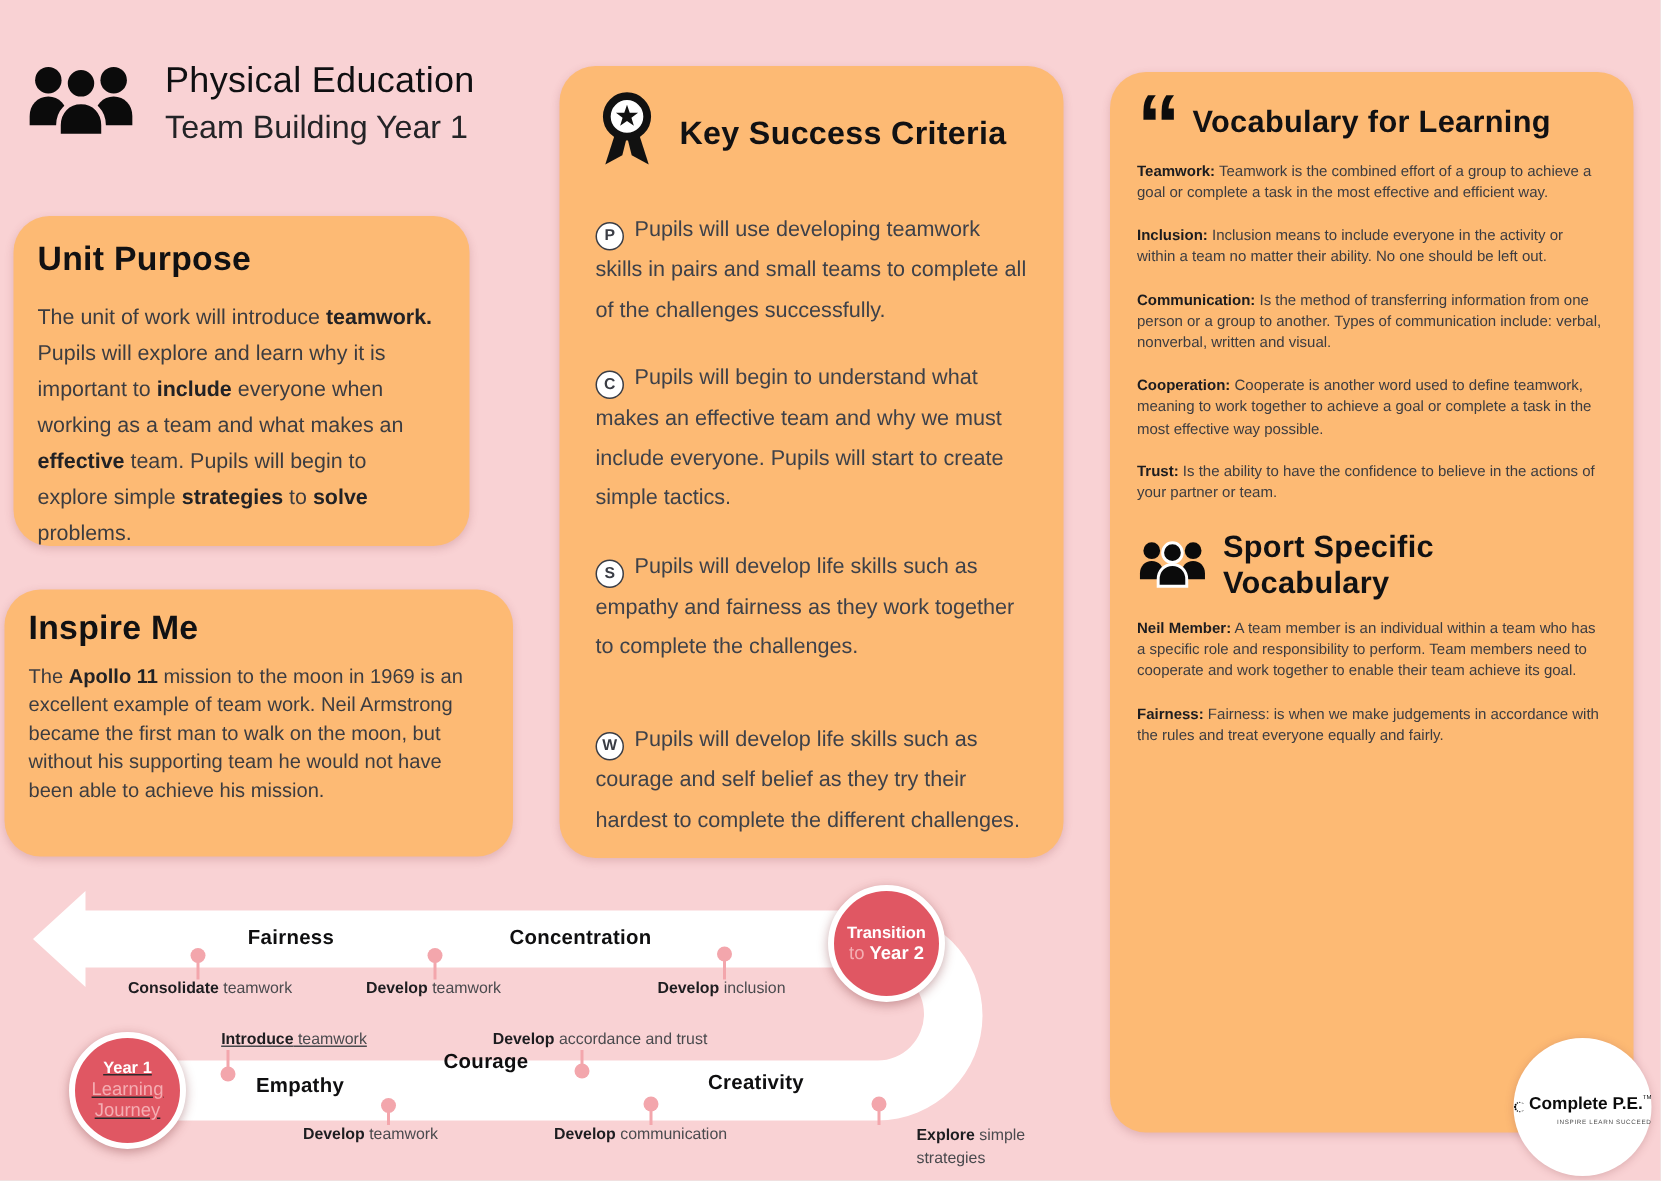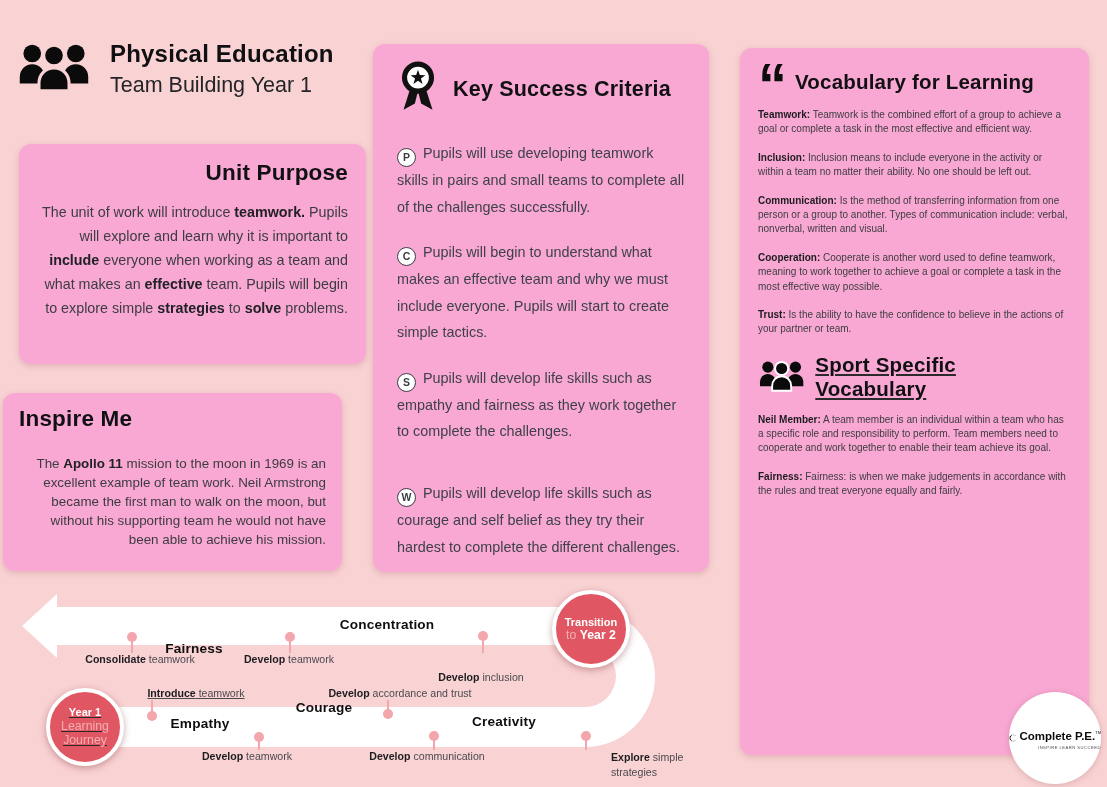--- a/index.html
+++ b/index.html
@@ -3,54 +3,54 @@
 <meta charset="utf-8">
 <style>
   * { margin:0; padding:0; box-sizing:border-box; }
   html,body { background:#e9e9e9; }
   body { font-family:"Liberation Sans", sans-serif; }
   .page {
     position:relative; width:1107px; height:787px; overflow:hidden;
     background:#f9d2d4; color:#2a2a2c;
   }
   .card {
-    position:absolute; background:#f9a8d4; border-radius:12px;
+    position:absolute; background:#fdba74; border-radius:24px;
     box-shadow:0 2px 6px rgba(140,70,75,0.22);
   }
   
   .hdr { position:absolute; left:16px; top:40px; display:flex; align-items:center; gap:18px; }
-  .hdr-title { font-size:24px; font-weight:bold; color:#101012; letter-spacing:0.2px; }
+  .hdr-title { font-size:24px; font-weight:normal; color:#101012; letter-spacing:0.2px; }
   .hdr-sub   { font-size:21.5px; color:#242427; margin-top:5px; }
   
-  .c-unit    { left:19px;  top:144px; width:347px; height:220px; padding:16px 18px 0 16px;text-align:right; }
+  .c-unit    { left:9px;  top:144px; width:304px; height:220px; padding:16px 18px 0 16px; }
   .c-inspire { left:3px;  top:393px; width:339px; height:178px; padding:13px 16px 0 16px; }
   .card h2   { font-size:22.5px; font-weight:bold; color:#111113; letter-spacing:0.2px; }
   .c-unit .body { margin-top:14px; font-size:14.3px; line-height:1.68; color:#3c3c40; }
-  .c-inspire .body { margin-top:22px; font-size:13.4px; line-height:1.42; color:#3c3c40;text-align:right; }
+  .c-inspire .body { margin-top:9px; font-size:13.4px; line-height:1.42; color:#3c3c40; }
   .body b { color:#222225; }
   
   .c-ksc { left:373px; top:44px; width:336px; height:528px; padding:16px 22px 0 24px; }
   .ksc-head { display:flex; align-items:center; gap:14px; }
   .ksc-head h2 { font-size:21.5px; }
   .ksc-item { position:relative; font-size:14.4px; line-height:1.84; color:#3e4149; margin-bottom:19px; }
   .ksc-item.gap { margin-bottom:35px; }
   .letter-badge {
     display:inline-flex; align-items:center; justify-content:center;
     width:19px; height:19px; border:1.6px solid #3a3d45; border-radius:50%;
     font-size:10.5px; font-weight:bold; color:#3a3d45; margin-right:7px;
     vertical-align:-3px; background:#fff;
   }
   
   .c-vocab { left:740px; top:48px; width:349px; height:707px; padding:10px 20px 0 18px; }
   .vocab-head { display:flex; align-items:flex-start; gap:8px; margin-bottom:6px; }
   .vocab-head h2 { font-size:20.5px; padding-top:12px; }
   .quote-glyph { font-size:58px; font-weight:bold; color:#0d0d0d; line-height:0.9; height:44px; overflow:hidden; }
   .vocab-entry { font-size:10px; line-height:1.44; color:#3c3c40; margin-bottom:14px; }
   .vocab-entry b { color:#1c1c1f; }
-  .sport-head { display:flex; align-items:center; gap:10px; margin:16px 0 12px 0;text-decoration:underline; }
+  .sport-head { display:flex; align-items:center; gap:10px; margin:16px 0 12px 0; }
   .sport-head h2 { font-size:20.5px; }
   
   .journey-svg { position:absolute; left:0; top:580px; }
   .badge {
     position:absolute; width:78px; height:78px; border-radius:50%;
     background:#e05763; border:4px solid #ffffff;
     box-shadow:0 2px 7px rgba(120,40,45,0.4);
     display:flex; flex-direction:column; align-items:center; justify-content:center;
     text-align:center; line-height:1.16; z-index:5;
   }
@@ -165,37 +165,37 @@
       <h2>Sport Specific Vocabulary</h2>
     </div>
     <p class="vocab-entry"><b>Neil Member:</b><span> A team member is an individual within a team who has a specific role and responsibility to perform. Team members need to cooperate and work together to enable their team achieve its goal.</span></p>
     <p class="vocab-entry"><b>Fairness:</b><span> Fairness: is when we make judgements in accordance with the rules and treat everyone equally and fairly.</span></p>
   </div>
 
   <svg class="journey-svg" width="700" height="207" viewBox="0 0 700 207">
     <path fill="#ffffff" d="M22 46 L57 14 L57 27 L585 27 A70 70 0 0 1 585 167 L85 167 L85 127 L585 127 A31 31 0 0 0 585 65 L57 65 L57 78 Z"></path>
   </svg>
 
-  <div class="milestone" style="left:194px; top:617px;margin-top:24px;">Fairness</div>
+  <div class="milestone" style="left:194px; top:617px;">Fairness</div>
   <div class="milestone" style="left:387px; top:617px;">Concentration</div>
   <div class="milestone" style="left:200px; top:716px;">Empathy</div>
   <div class="milestone" style="left:324px; top:700px;">Courage</div>
   <div class="milestone" style="left:504px; top:714px;">Creativity</div>
 
   <div class="dot" style="left:127px; top:632px;"></div>
   <div class="stem" style="left:131px; top:641px; height:12px;"></div>
   <div class="ann-label" style="left:140px; top:653px;"><b>Consolidate</b><span> teamwork</span></div>
 
   <div class="dot" style="left:285px; top:632px;"></div>
   <div class="stem" style="left:289px; top:641px; height:12px;"></div>
   <div class="ann-label" style="left:289px; top:653px;"><b>Develop</b><span> teamwork</span></div>
 
   <div class="dot" style="left:478px; top:631px;"></div>
   <div class="stem" style="left:482px; top:640px; height:13px;"></div>
-  <div class="ann-label" style="left:481px; top:653px;margin-top:18px;"><b>Develop</b><span> inclusion</span></div>
+  <div class="ann-label" style="left:481px; top:653px;"><b>Develop</b><span> inclusion</span></div>
 
   <div class="ann-label" style="left:196px; top:687px;text-decoration:underline;"><b>Introduce</b><span> teamwork</span></div>
   <div class="stem" style="left:151px; top:700px; height:12px;"></div>
   <div class="dot" style="left:147px; top:711px;"></div>
 
   <div class="ann-label" style="left:400px; top:687px;"><b>Develop</b><span> accordance and trust</span></div>
   <div class="stem" style="left:387px; top:700px; height:11px;"></div>
   <div class="dot" style="left:383px; top:709px;"></div>
 
   <div class="dot" style="left:254px; top:732px;"></div>

